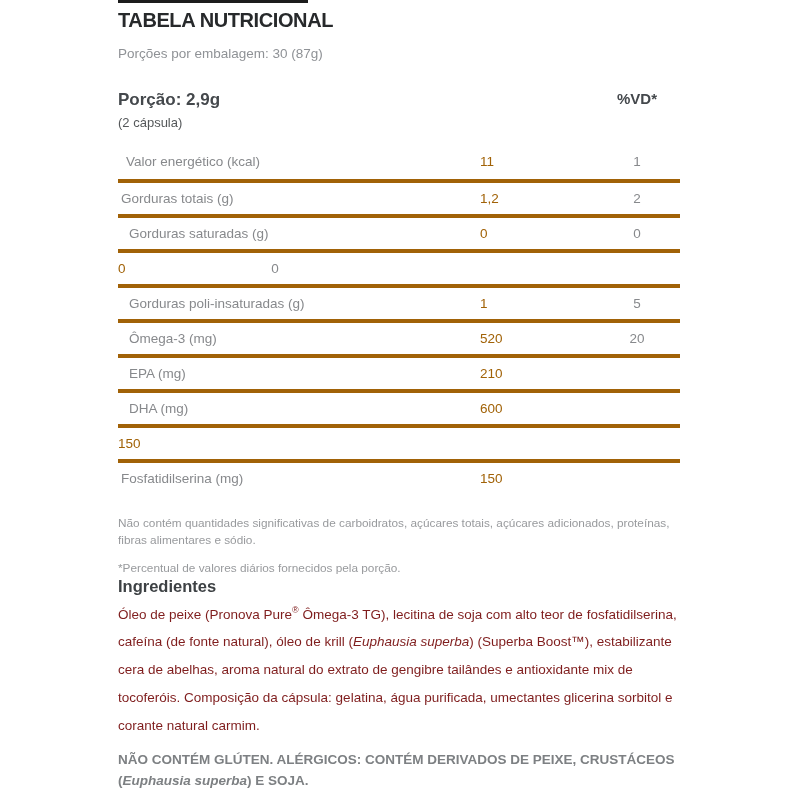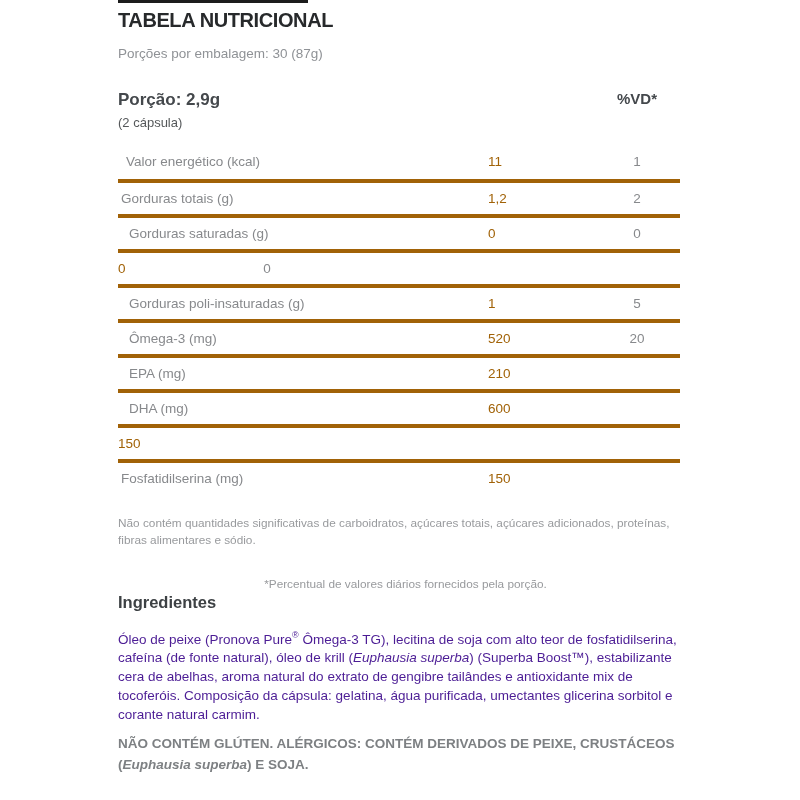--- a/index.html
+++ b/index.html
@@ -15,35 +15,35 @@
   .servings { margin-top:15px; font-size:13.5px; color:#8f9296; }
 
   .portion-row { margin-top:29px; width:562px; display:flex; align-items:flex-start; }
   .portion { flex:1; }
   .portion-main { font-size:17px; font-weight:700; color:#44484c; }
   .portion-sub { margin-top:5px; font-size:13px; color:#55585a; }
   .vd-head { width:80px; margin-right:3px; text-align:center;
              font-size:15px; font-weight:700; color:#44484c; }
 
   .ntable { margin-top:14px; width:562px; }
-  .nrow { min-height:35px; display:flex; align-items:center; }
+  .nrow { min-height:35px; display:flex; align-items:center;gap:8px; }
   .nrow + .nrow { border-top:4px solid #a16207; }
   .lbl { flex:1; font-size:13.5px; color:#87898c; padding-left:3px; }
   .nrow.i1 .lbl { padding-left:8px; }
   .nrow.i2 .lbl { padding-left:11px; }
   .val { flex:none; width:80px; font-size:13.5px; color:#a16207; }
   .vd  { flex:none; width:80px; margin-left:29px; margin-right:3px; text-align:center;
          font-size:13.5px; color:#87898c; }
 
   .foot { font-size:11.8px; line-height:16.5px; color:#989a9d; max-width:575px; }
   .foot.first { margin-top:21px; }
-  .foot.second { margin-top:28px;text-align:center; }
+  .foot.second { margin-top:12px; }
 
   h2.ing-head { font-size:16.5px; font-weight:700; color:#3d4144; }
-  p.ing { margin-top:14px; font-size:13.5px; line-height:19px; color:#4c1d95;
+  p.ing { margin-top:0; font-size:13.5px; line-height:28px; color:#7f1d1d;
           max-width:578px; }
   p.ing sup { font-size:9px; }
   p.allergen { margin-top:10px; font-size:13.5px; line-height:20.8px; font-weight:700;
                color:#7d8083; max-width:578px; }
 </style>
 </head>
 <body>
 
 <div class="page">
 

